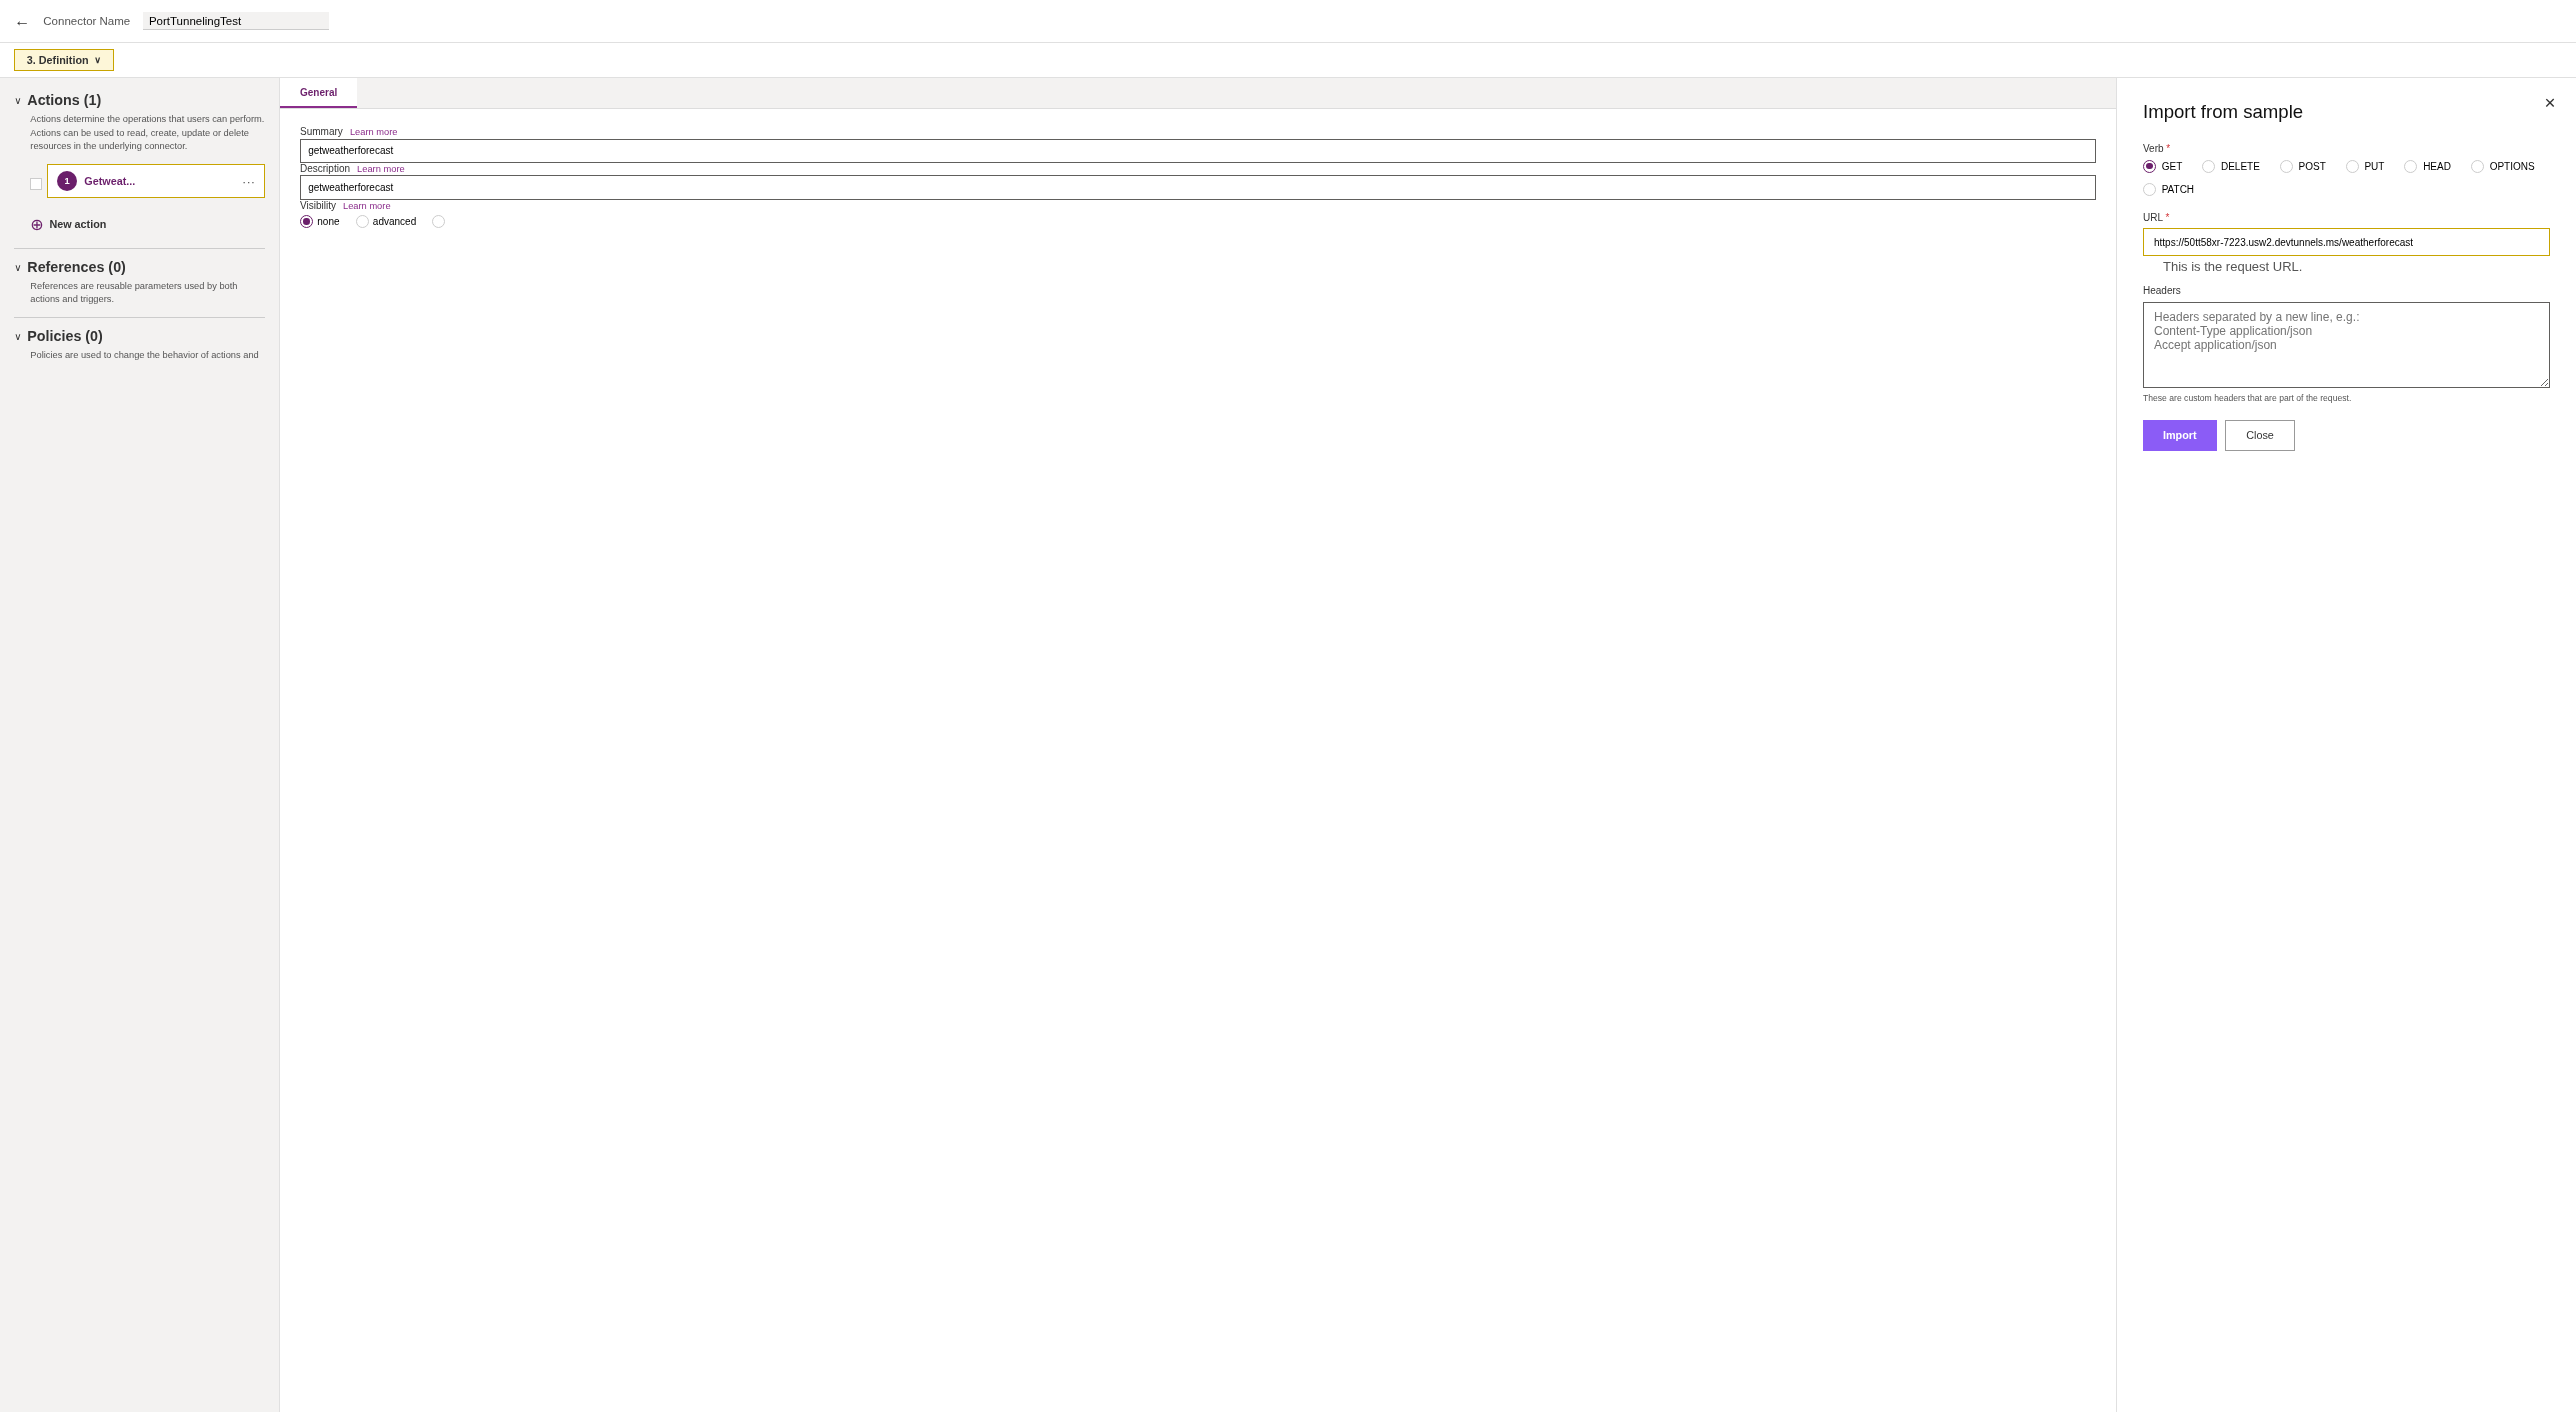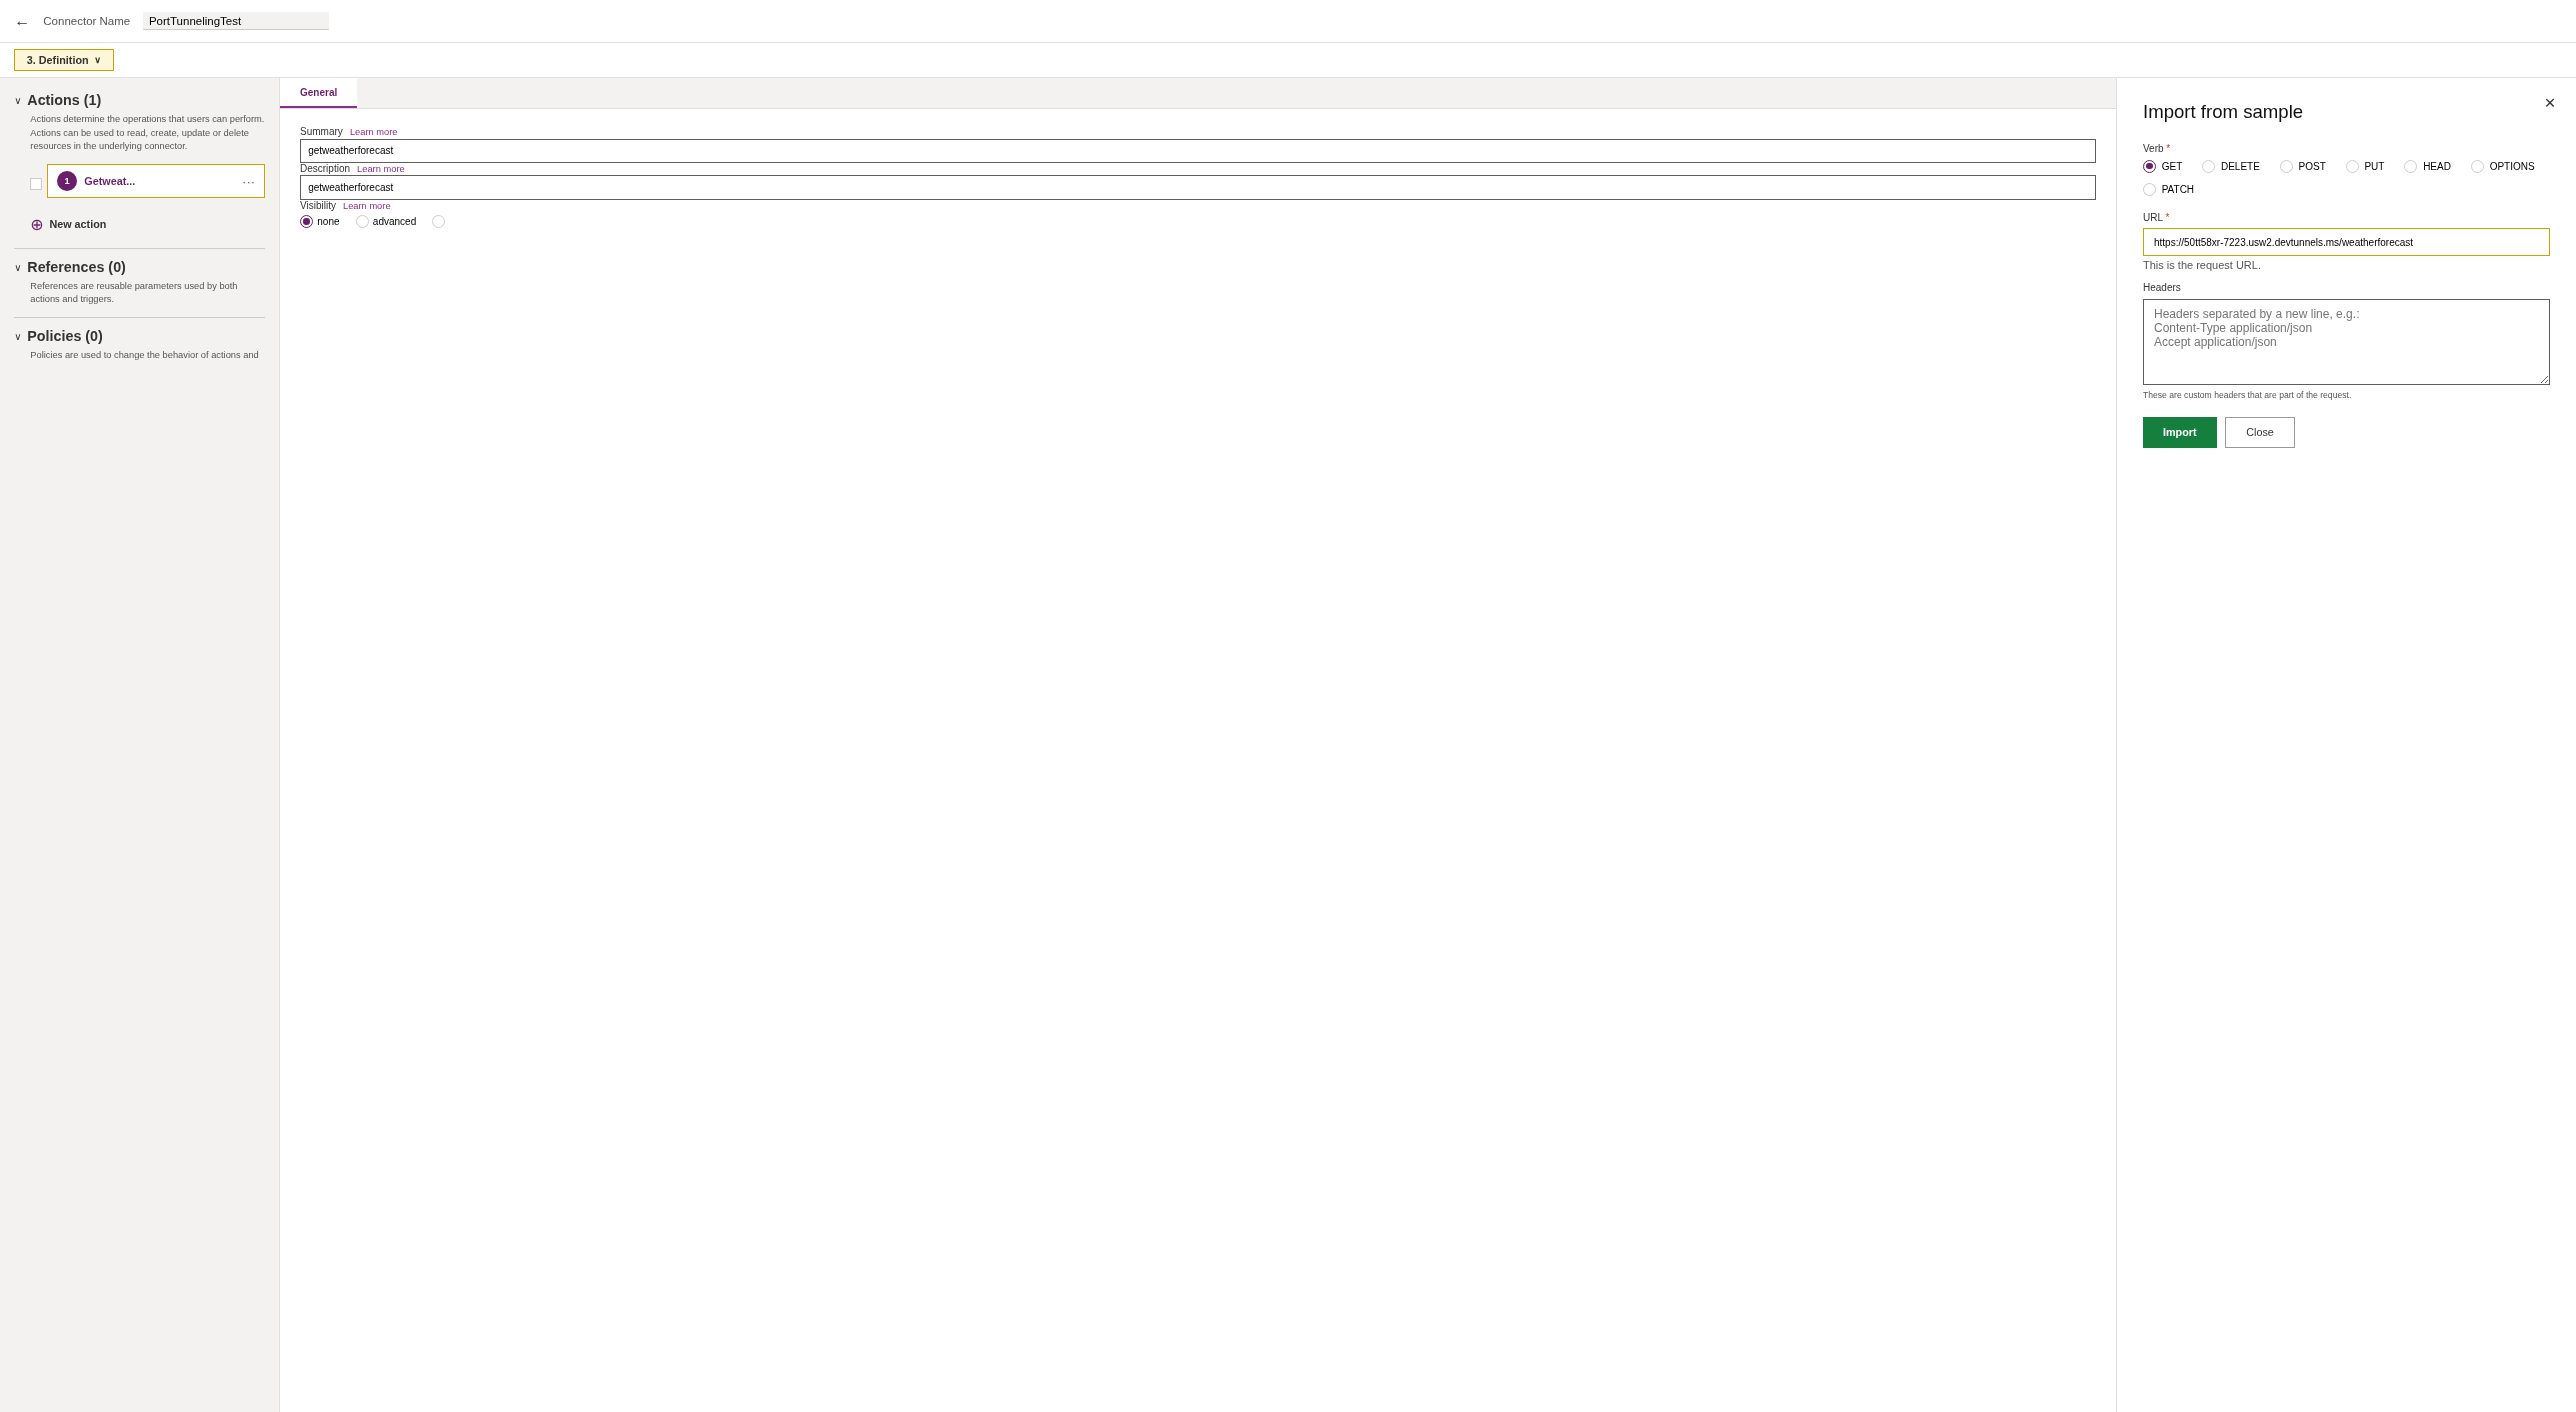--- a/index.html
+++ b/index.html
@@ -113,33 +113,33 @@
     .form-label { font-size: 10px; color: #333; margin-bottom: 5.7px; font-weight: 500; }
     .verb-section { margin-bottom: 16px; }
     .verb-radio-row { display: flex; flex-wrap: wrap; gap: 10px 20px; }
     .verb-option { display: flex; align-items: center; gap: 5.7px; font-size: 10px; cursor: pointer; }
 
     .url-section { margin-bottom: 11.5px; }
     .url-input {
       width: 100%; border: 1.4px solid #c8a400; padding: 7.2px 10px;
       font-size: 10px; outline: none; background: #fff;
     }
-    .url-hint { font-size: 11px; color: #555; margin-top: 2.9px; }
+    .url-hint { font-size: 13px; color: #555; margin-top: 2.9px; margin-left: 20px; }
 
     .headers-section { margin-bottom: 17px; }
     .headers-textarea {
       width: 100%; border: 0.7px solid #605e5c; padding: 7.2px 10px;
       font-size: 12px; outline: none; min-height: 86px; resize: vertical;
       color: #aaa; font-family: 'Segoe UI', Arial, sans-serif;
     }
     .headers-hint { font-size: 8.6px; color: #555; margin-top: 2.9px; }
 
     .action-buttons { display: flex; gap: 8.6px; margin-top: 5.7px; }
     .btn-import {
-      background: #15803d; color: #fff; border: none; padding: 8.6px 20px;
+      background: #8b5cf6; color: #fff; border: none; padding: 8.6px 20px;
       font-size: 10.8px; font-weight: 600; cursor: pointer;
     }
     .btn-close {
       background: #fff; color: #333; border: 0.7px solid #999; padding: 8.6px 20px;
       font-size: 10.8px; cursor: pointer;
     }
     .checkbox-box {
       width: 11.5px; height: 11.5px; border: 0.7px solid #ccc; background: #fff; flex-shrink: 0;
     }
   </style>

